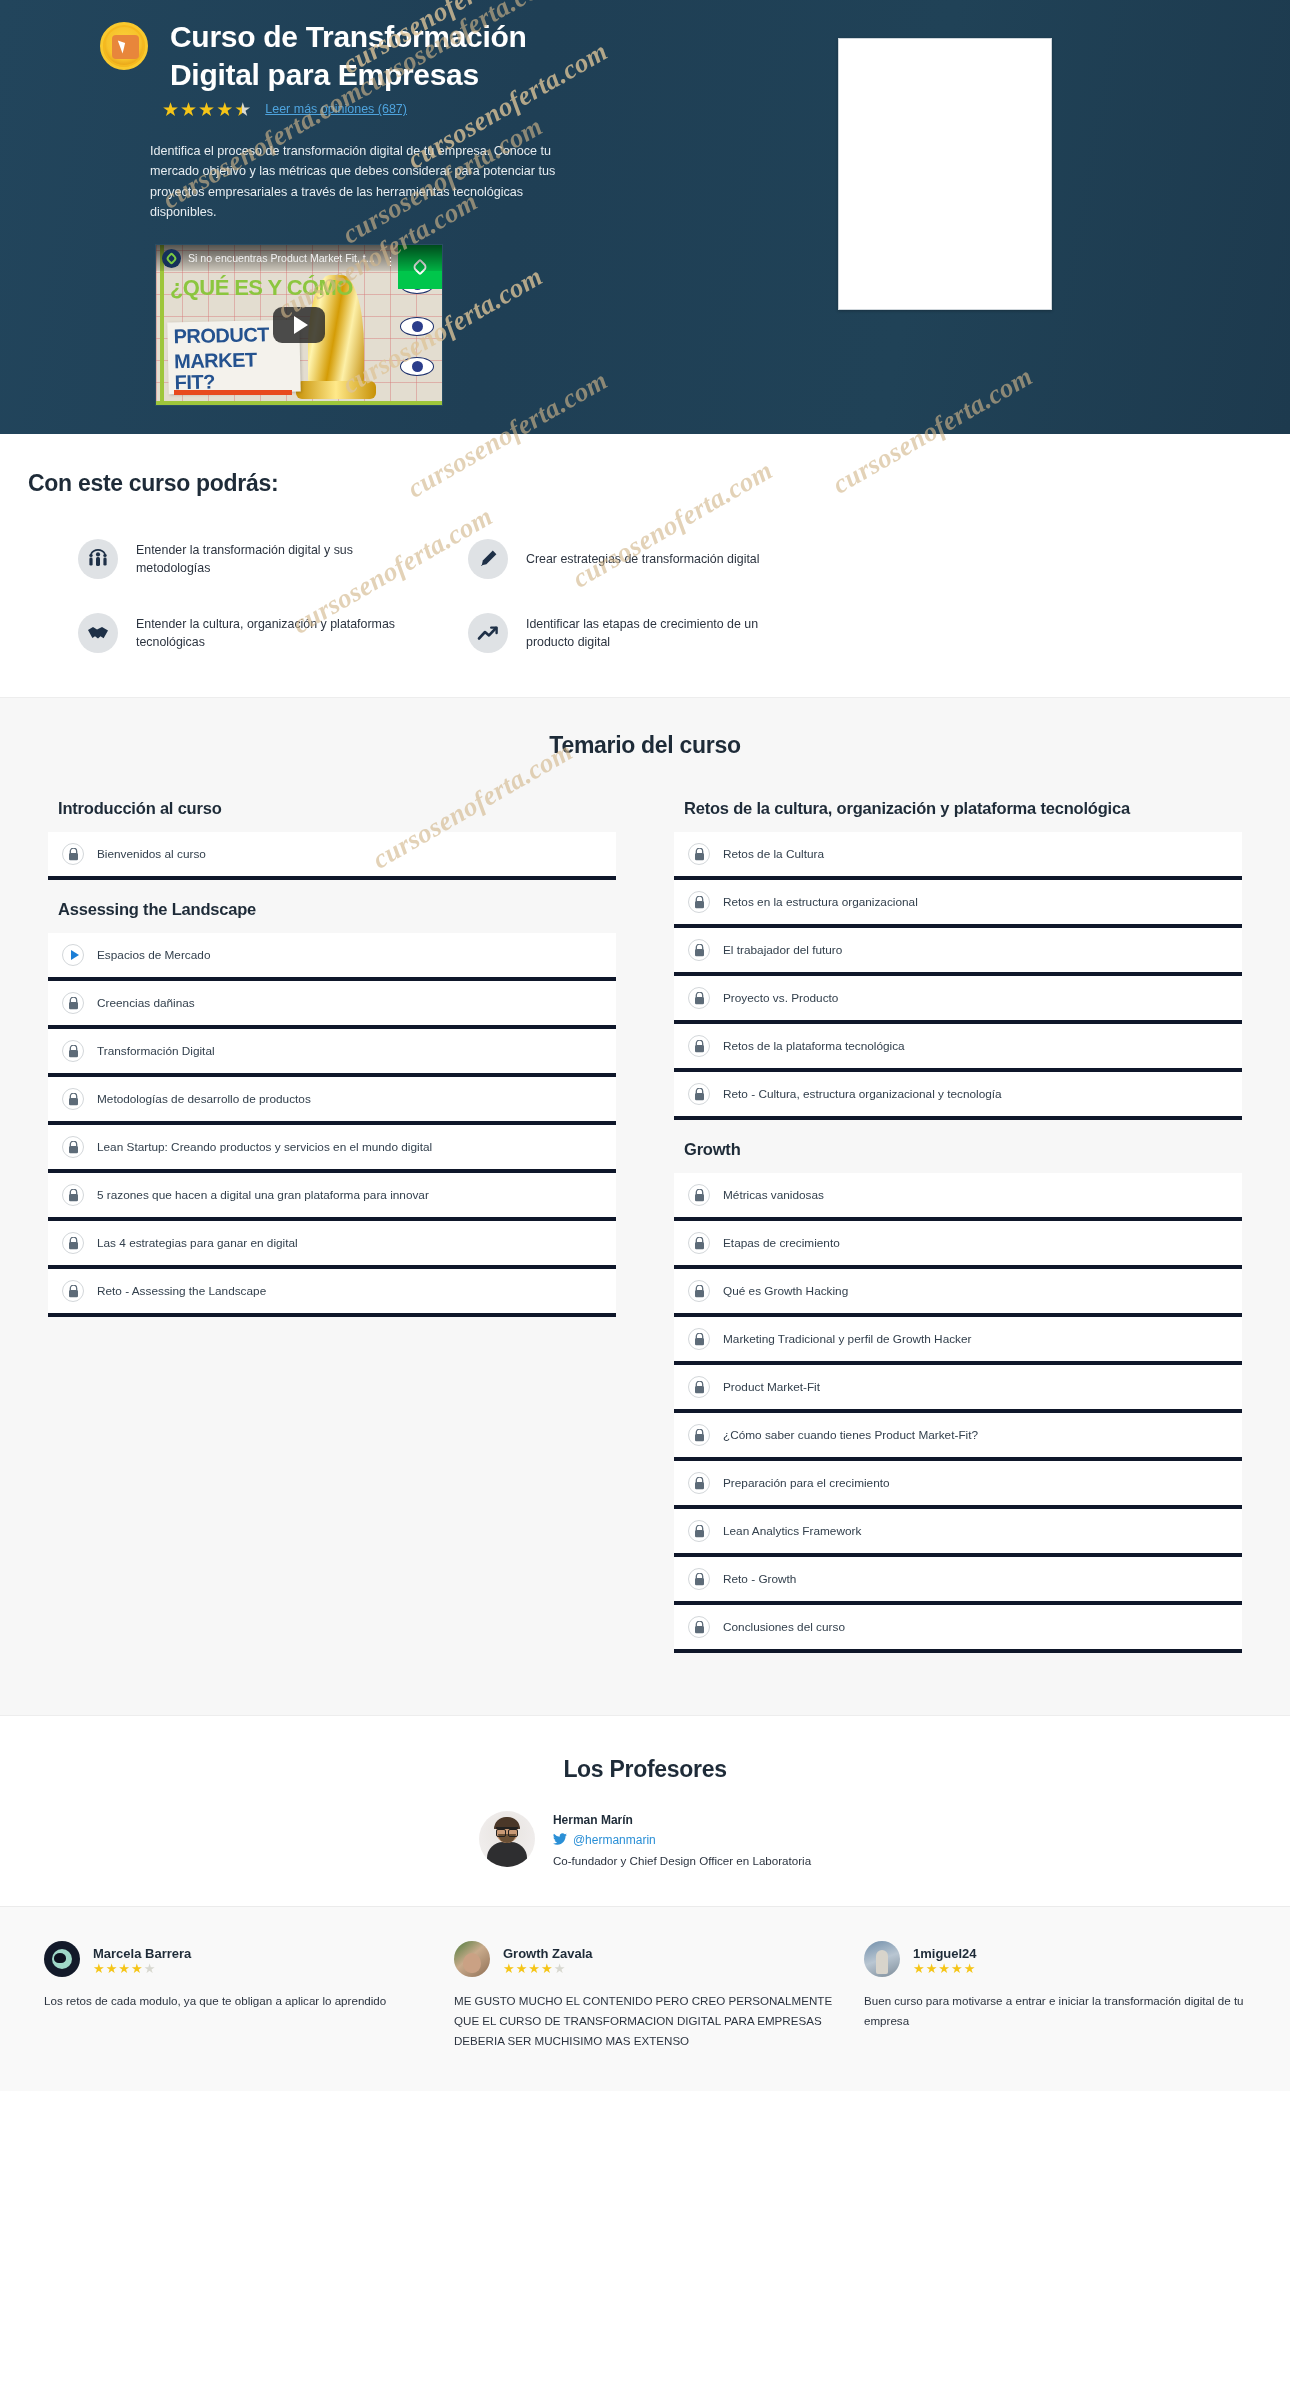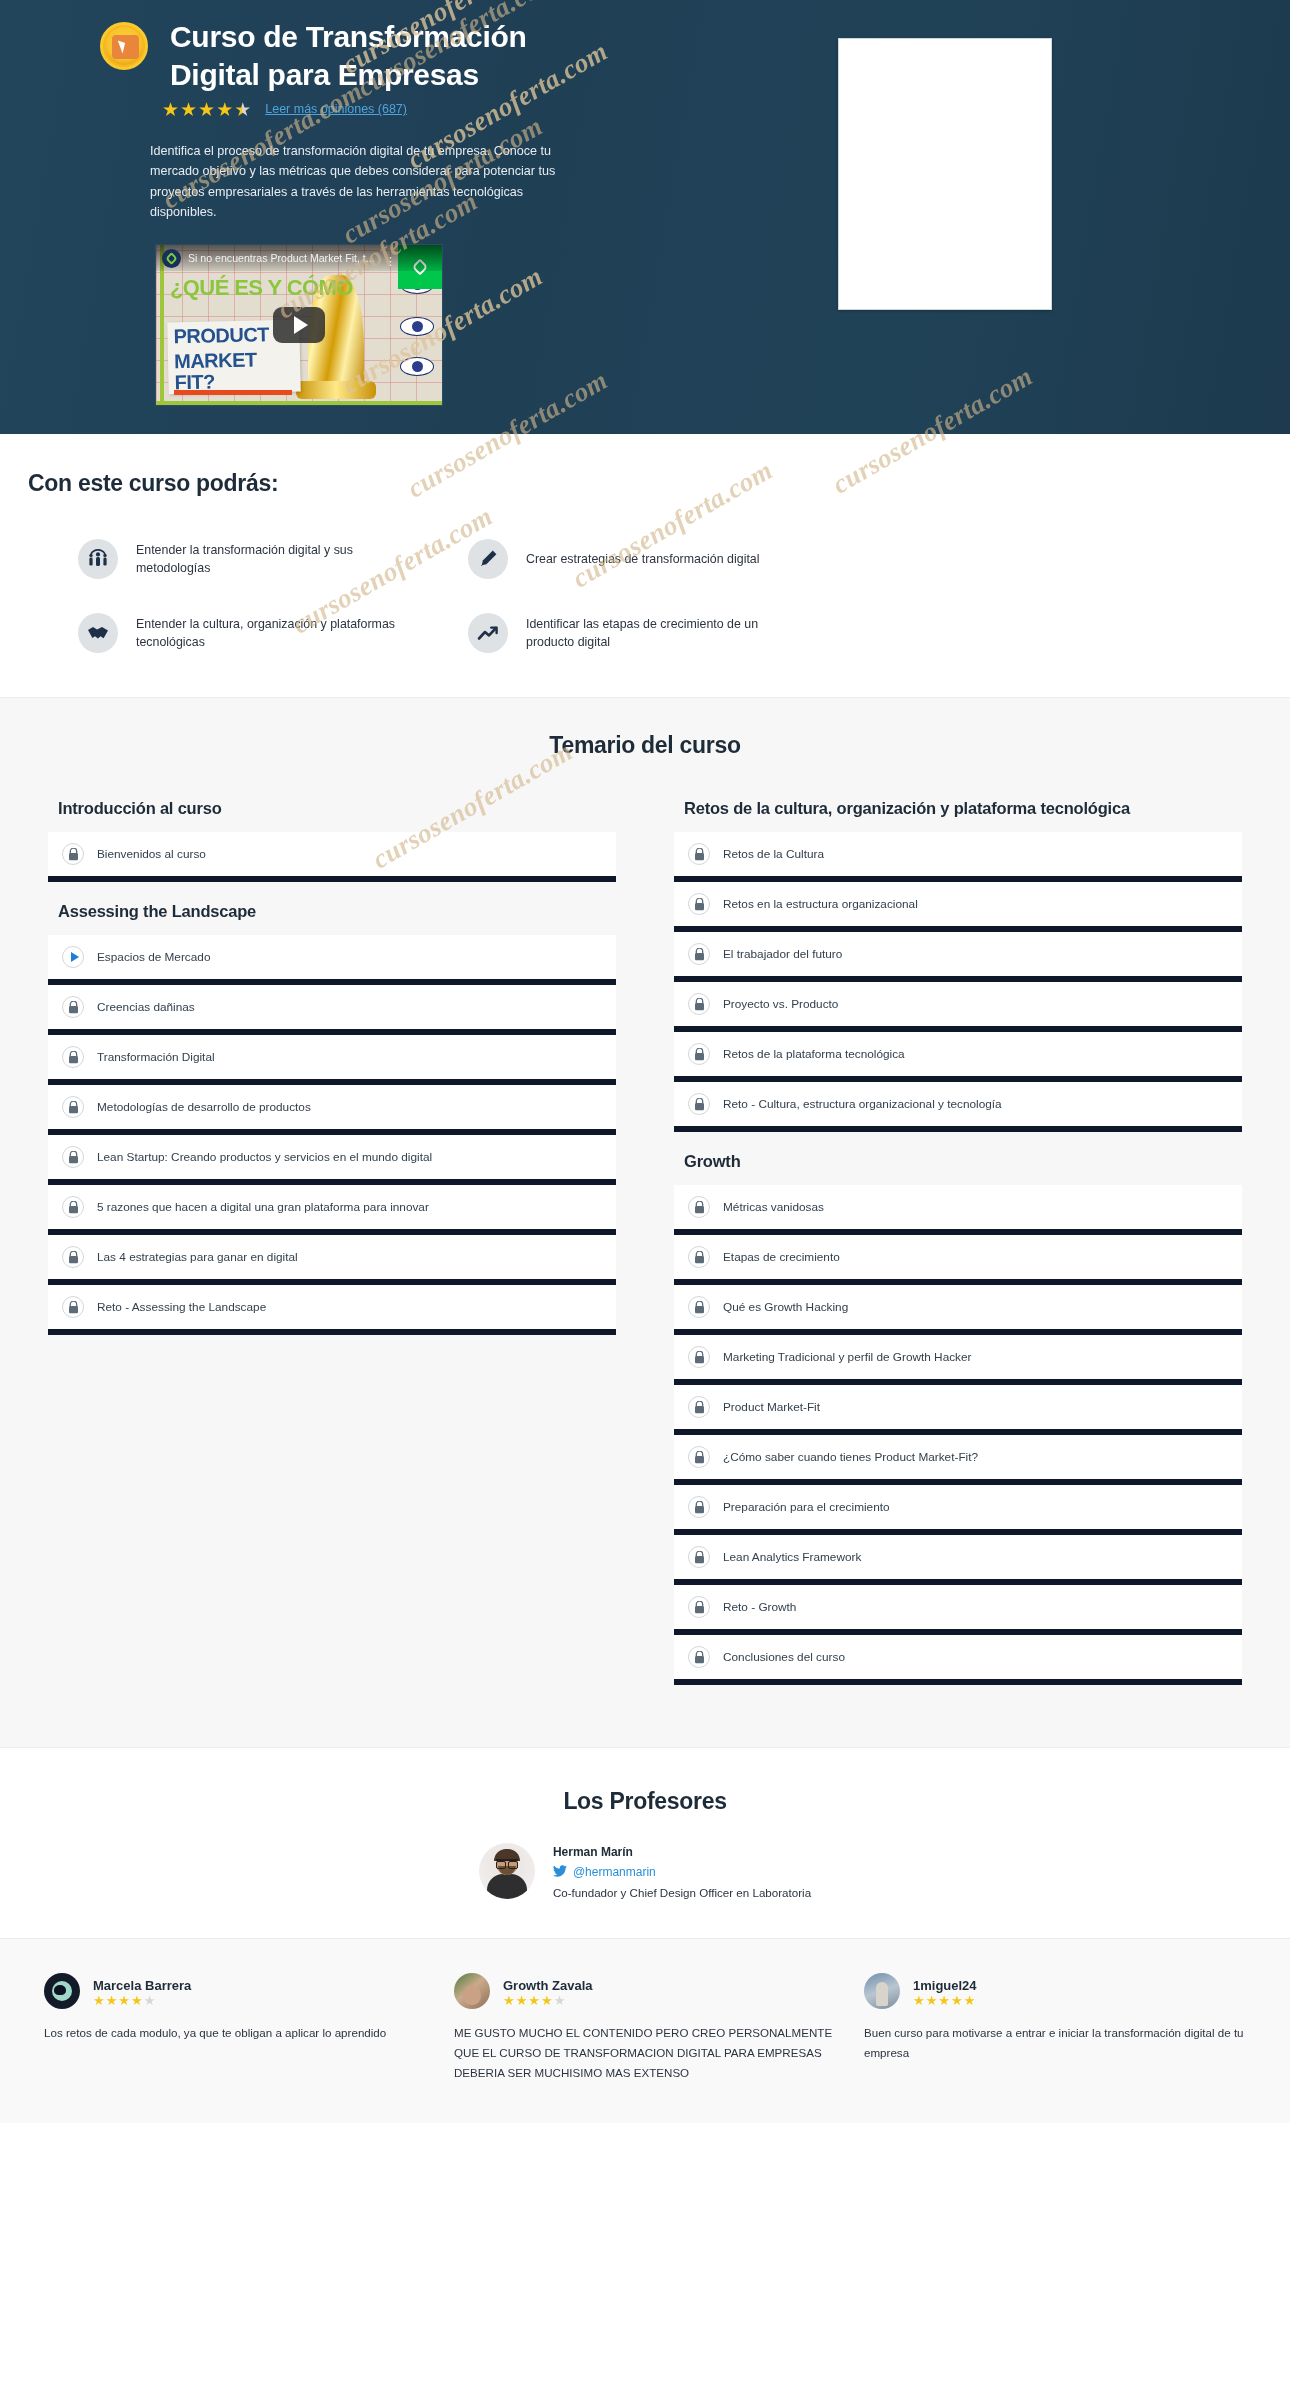--- a/index.html
+++ b/index.html
@@ -289,21 +289,21 @@
     align-items: start;
   }
   .module-title {
     font-size: 16.5px; font-weight: bold; color: #1e2b38;
     padding: 20px 0 14px 10px;
     letter-spacing: -.2px;
   }
   .module-title.first { padding-top: 0; }
   .lesson {
     background: #ffffff;
-    border-bottom: 6px solid #0f172a;
+    border-bottom: 4px solid #0f172a;
     display: flex; align-items: center; gap: 13px;
     padding: 11px 14px;
     cursor: pointer;
   }
   .lesson:first-of-type { border-top: 1px solid #f2f2f2; }
   .lock, .playic {
     width: 22px; height: 22px; flex: 0 0 22px;
     border-radius: 50%; border: 1px solid #d3d7da;
     display: flex; align-items: center; justify-content: center;
     background: #fff;

